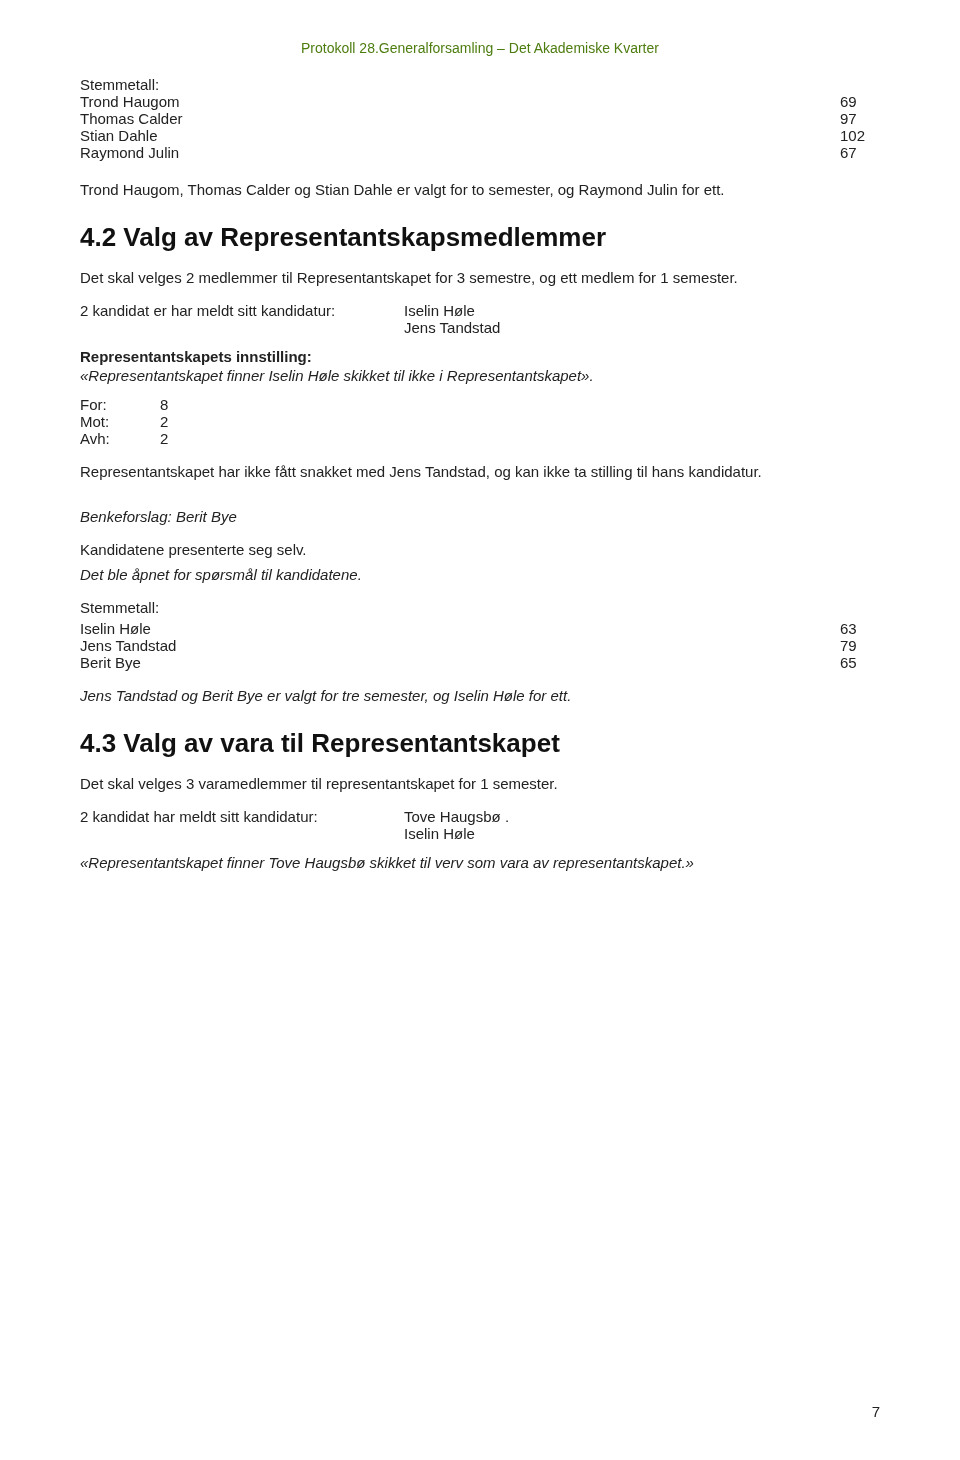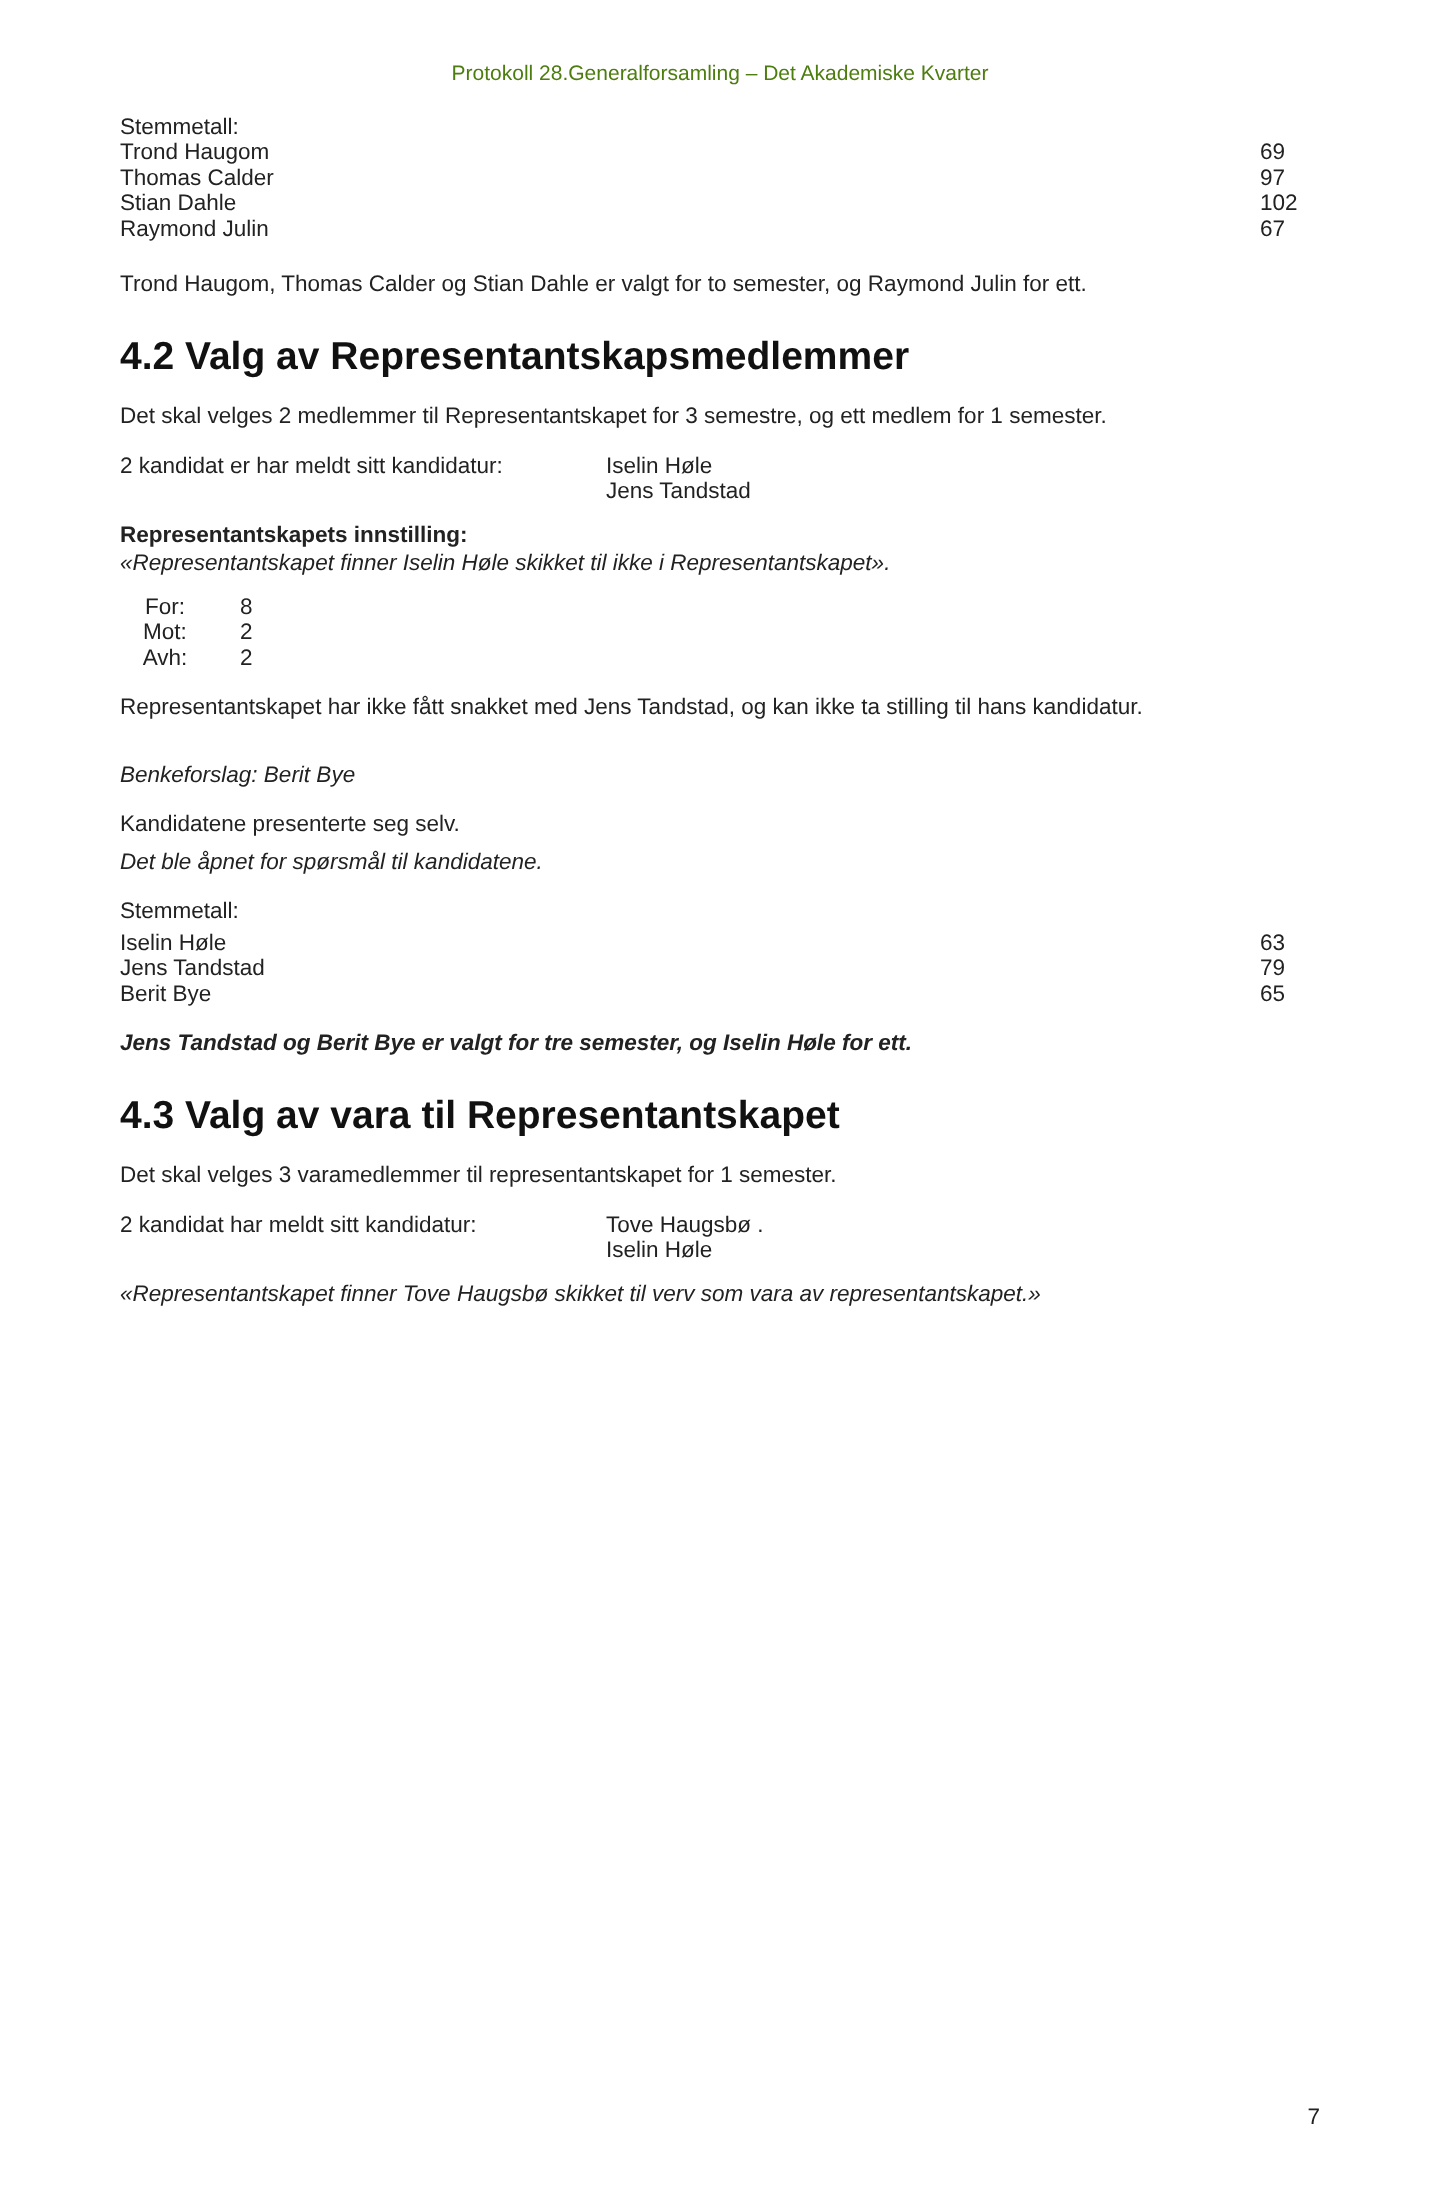--- a/index.html
+++ b/index.html
@@ -92,21 +92,20 @@
       font-weight: bold;
       margin-bottom: 2px;
     }
 
     .innstilling-quote {
       font-style: italic;
     }
 
     .vote-results-block {
       margin-bottom: 16px;
-      text-align: center;
     }
 
     .vote-result-row {
       display: flex;
       gap: 20px;
     }
 
     .vote-result-label {
       min-width: 60px;
     }
@@ -129,21 +128,20 @@
     }
 
     .stemmetall-label {
       margin-bottom: 4px;
     }
 
     .final-statement {
       font-style: italic;
       margin-bottom: 24px;
       font-size: 15px;
-      font-weight: bold;
     }
 
     .section-43 {
       margin-top: 10px;
     }
 
     .candidate-names-col {
       display: flex;
       flex-direction: column;
     }

